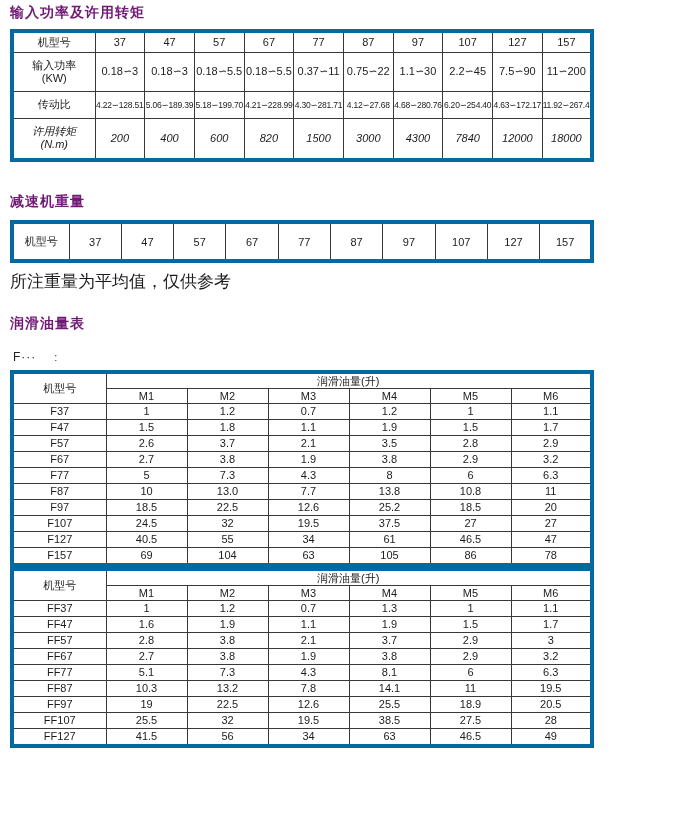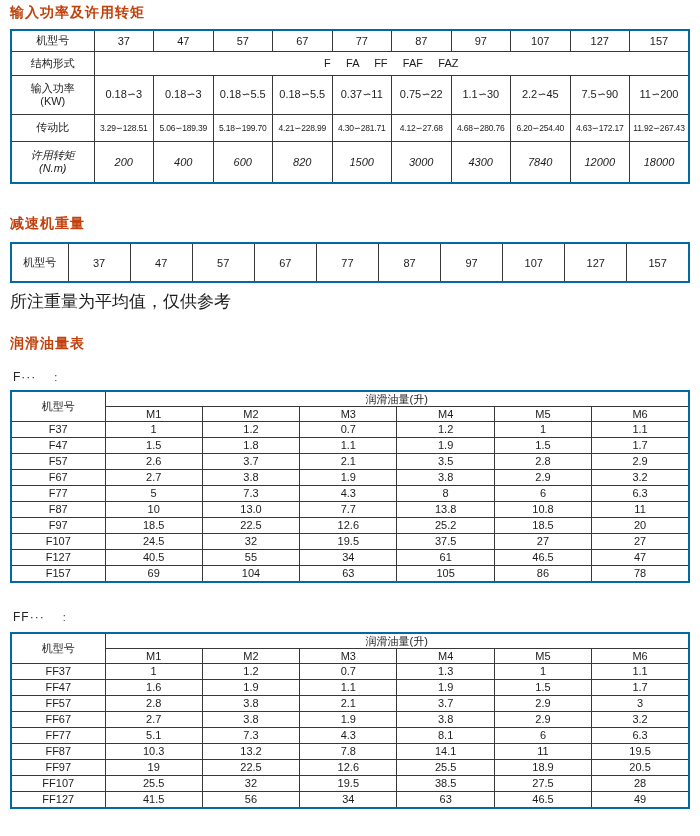--- a/index.html
+++ b/index.html
@@ -3,33 +3,33 @@
 <meta charset="utf-8">
 <style>
   html,body{margin:0;padding:0;background:#fff;}
   body{
     width:700px;height:836px;overflow:hidden;
     font-family:"Liberation Sans","DejaVu Sans",sans-serif;
     color:#1c1c1c;
   }
   .page{padding:0 10px;}
   .sec-title{
-    font-size:14px;font-weight:bold;color:#c2410c;
+    font-size:14px;font-weight:bold;color:#701a75;
     margin:4px 0 7px 0;letter-spacing:1px;
   }
   .sec-title.t2{margin-top:31px;margin-bottom:9px;}
   .sec-title.t3{margin-top:22px;margin-bottom:16px;}
   .series-label{
     font-size:12px;color:#222;margin:17px 0 6px 3px;letter-spacing:1px;
   }
   .series-label.ff{margin-top:27px;margin-bottom:8px;}
   .series-label .colon{margin-left:18px;font-size:11px;color:#333;}
   table{
-    border-collapse:collapse;table-layout:fixed;width:680px;
-    border:2px solid #0369a1;
+    border-collapse:collapse;table-layout:fixed;width:584px;
+    border:4px solid #0369a1;
   }
   td{
     border:1px solid #383838;text-align:center;vertical-align:middle;
     font-size:11px;padding:0;color:#1c1c1c;overflow:hidden;
   }
   
   .power-table col.c-label{width:83px;}
   .power-table .r-models{height:21px;}
   .power-table .r-struct{height:24px;}
   .power-table .r-power{height:39px;}
@@ -76,43 +76,39 @@
           <td>47</td>
           <td>57</td>
           <td>67</td>
           <td>77</td>
           <td>87</td>
           <td>97</td>
           <td>107</td>
           <td>127</td>
           <td>157</td>
         </tr>
-      <tr class="r-struct">
-        <td class="label">结构形式</td>
-        <td colspan="10" class="struct-val">F     FA     FF     FAF     FAZ</td>
-      </tr>
       <tr class="r-power">
         <td class="label two-line">
           <div>输入功率</div>
           <div>(KW)</div>
         </td>
       <td>0.18∽3</td>
           <td>0.18∽3</td>
           <td>0.18∽5.5</td>
           <td>0.18∽5.5</td>
           <td>0.37∽11</td>
           <td>0.75∽22</td>
           <td>1.1∽30</td>
           <td>2.2∽45</td>
           <td>7.5∽90</td>
           <td>11∽200</td>
         </tr>
       <tr class="r-ratio">
         <td class="label">传动比</td>
-      <td>3.29∽128.51</td>
+      <td>4.22∽128.51</td>
           <td>5.06∽189.39</td>
           <td>5.18∽199.70</td>
           <td>4.21∽228.99</td>
           <td>4.30∽281.71</td>
           <td>4.12∽27.68</td>
           <td>4.68∽280.76</td>
           <td>6.20∽254.40</td>
           <td>4.63∽172.17</td>
           <td>11.92∽267.43</td>
         </tr>
@@ -287,23 +283,20 @@
           <td>69</td>
           <td>104</td>
           <td>63</td>
           <td>105</td>
           <td>86</td>
           <td>78</td>
         </tr>
       </tbody>
   </table>
 
-  <div class="series-label ff">
-    <span>FF···</span><span class="colon">:</span>
-  </div>
 
   <table class="oil-table">
     <colgroup>
         <col class="c-label">
         <col>
         <col>
         <col>
         <col>
         <col>
         <col>

